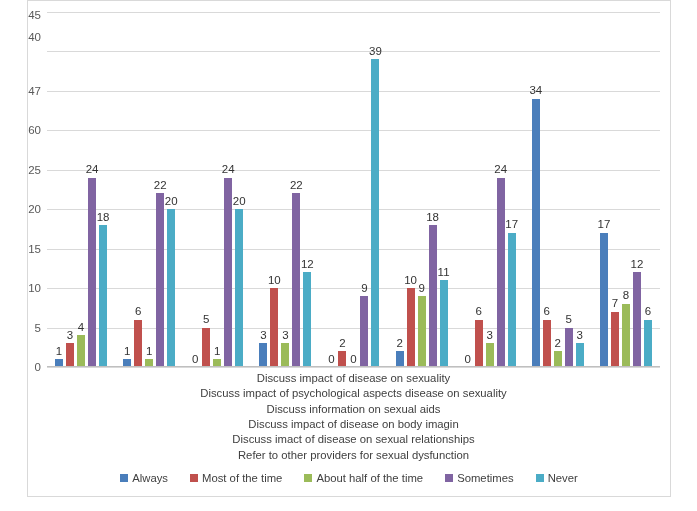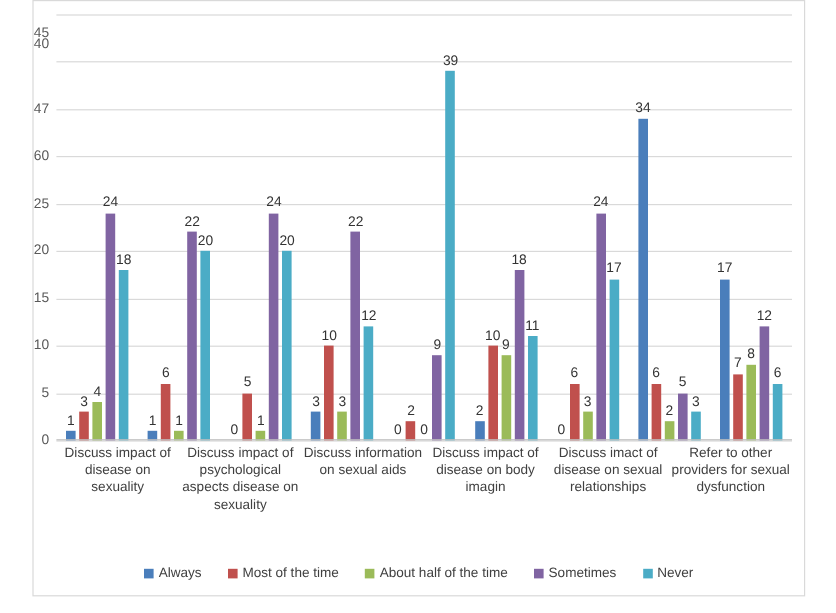--- a/index.html
+++ b/index.html
@@ -118,20 +118,21 @@
   }
 
   
   .cat-labels {
     position: absolute;
     left: 47px;
     top: 371px;
     width: 613px;
     height: 92px;
     display: flex;
+    flex-direction: column;
   }
   .cat-label {
     flex: 1 1 0;
     text-align: center;
     font-size: 11.3px;
     line-height: 14.2px;
     color: #404040;
     padding: 0 1px;
     box-sizing: border-box;
   }
@@ -174,21 +175,21 @@
   <div class="y-axis-labels">
       <div class="y-tick-label" style="top: 355px;">0</div>
       <div class="y-tick-label" style="top: 315.556px;">5</div>
       <div class="y-tick-label" style="top: 276.111px;">10</div>
       <div class="y-tick-label" style="top: 236.667px;">15</div>
       <div class="y-tick-label" style="top: 197.222px;">20</div>
       <div class="y-tick-label" style="top: 157.778px;">25</div>
       <div class="y-tick-label" style="top: 118.333px;">60</div>
       <div class="y-tick-label" style="top: 78.8889px;">47</div>
       <div class="y-tick-label" style="top: 25px; text-align: right;">40</div>
-      <div class="y-tick-label" style="top: 16px; text-align: right;">45</div>
+      <div class="y-tick-label" style="top: 3px; text-align: right;">45</div>
     </div>
 
   <div class="plot-area">
     <div class="gridlines">
         <div class="gridline" style="top: 355px;"></div>
         <div class="gridline" style="top: 315.556px;"></div>
         <div class="gridline" style="top: 276.111px;"></div>
         <div class="gridline" style="top: 236.667px;"></div>
         <div class="gridline" style="top: 197.222px;"></div>
         <div class="gridline" style="top: 157.778px;"></div>

